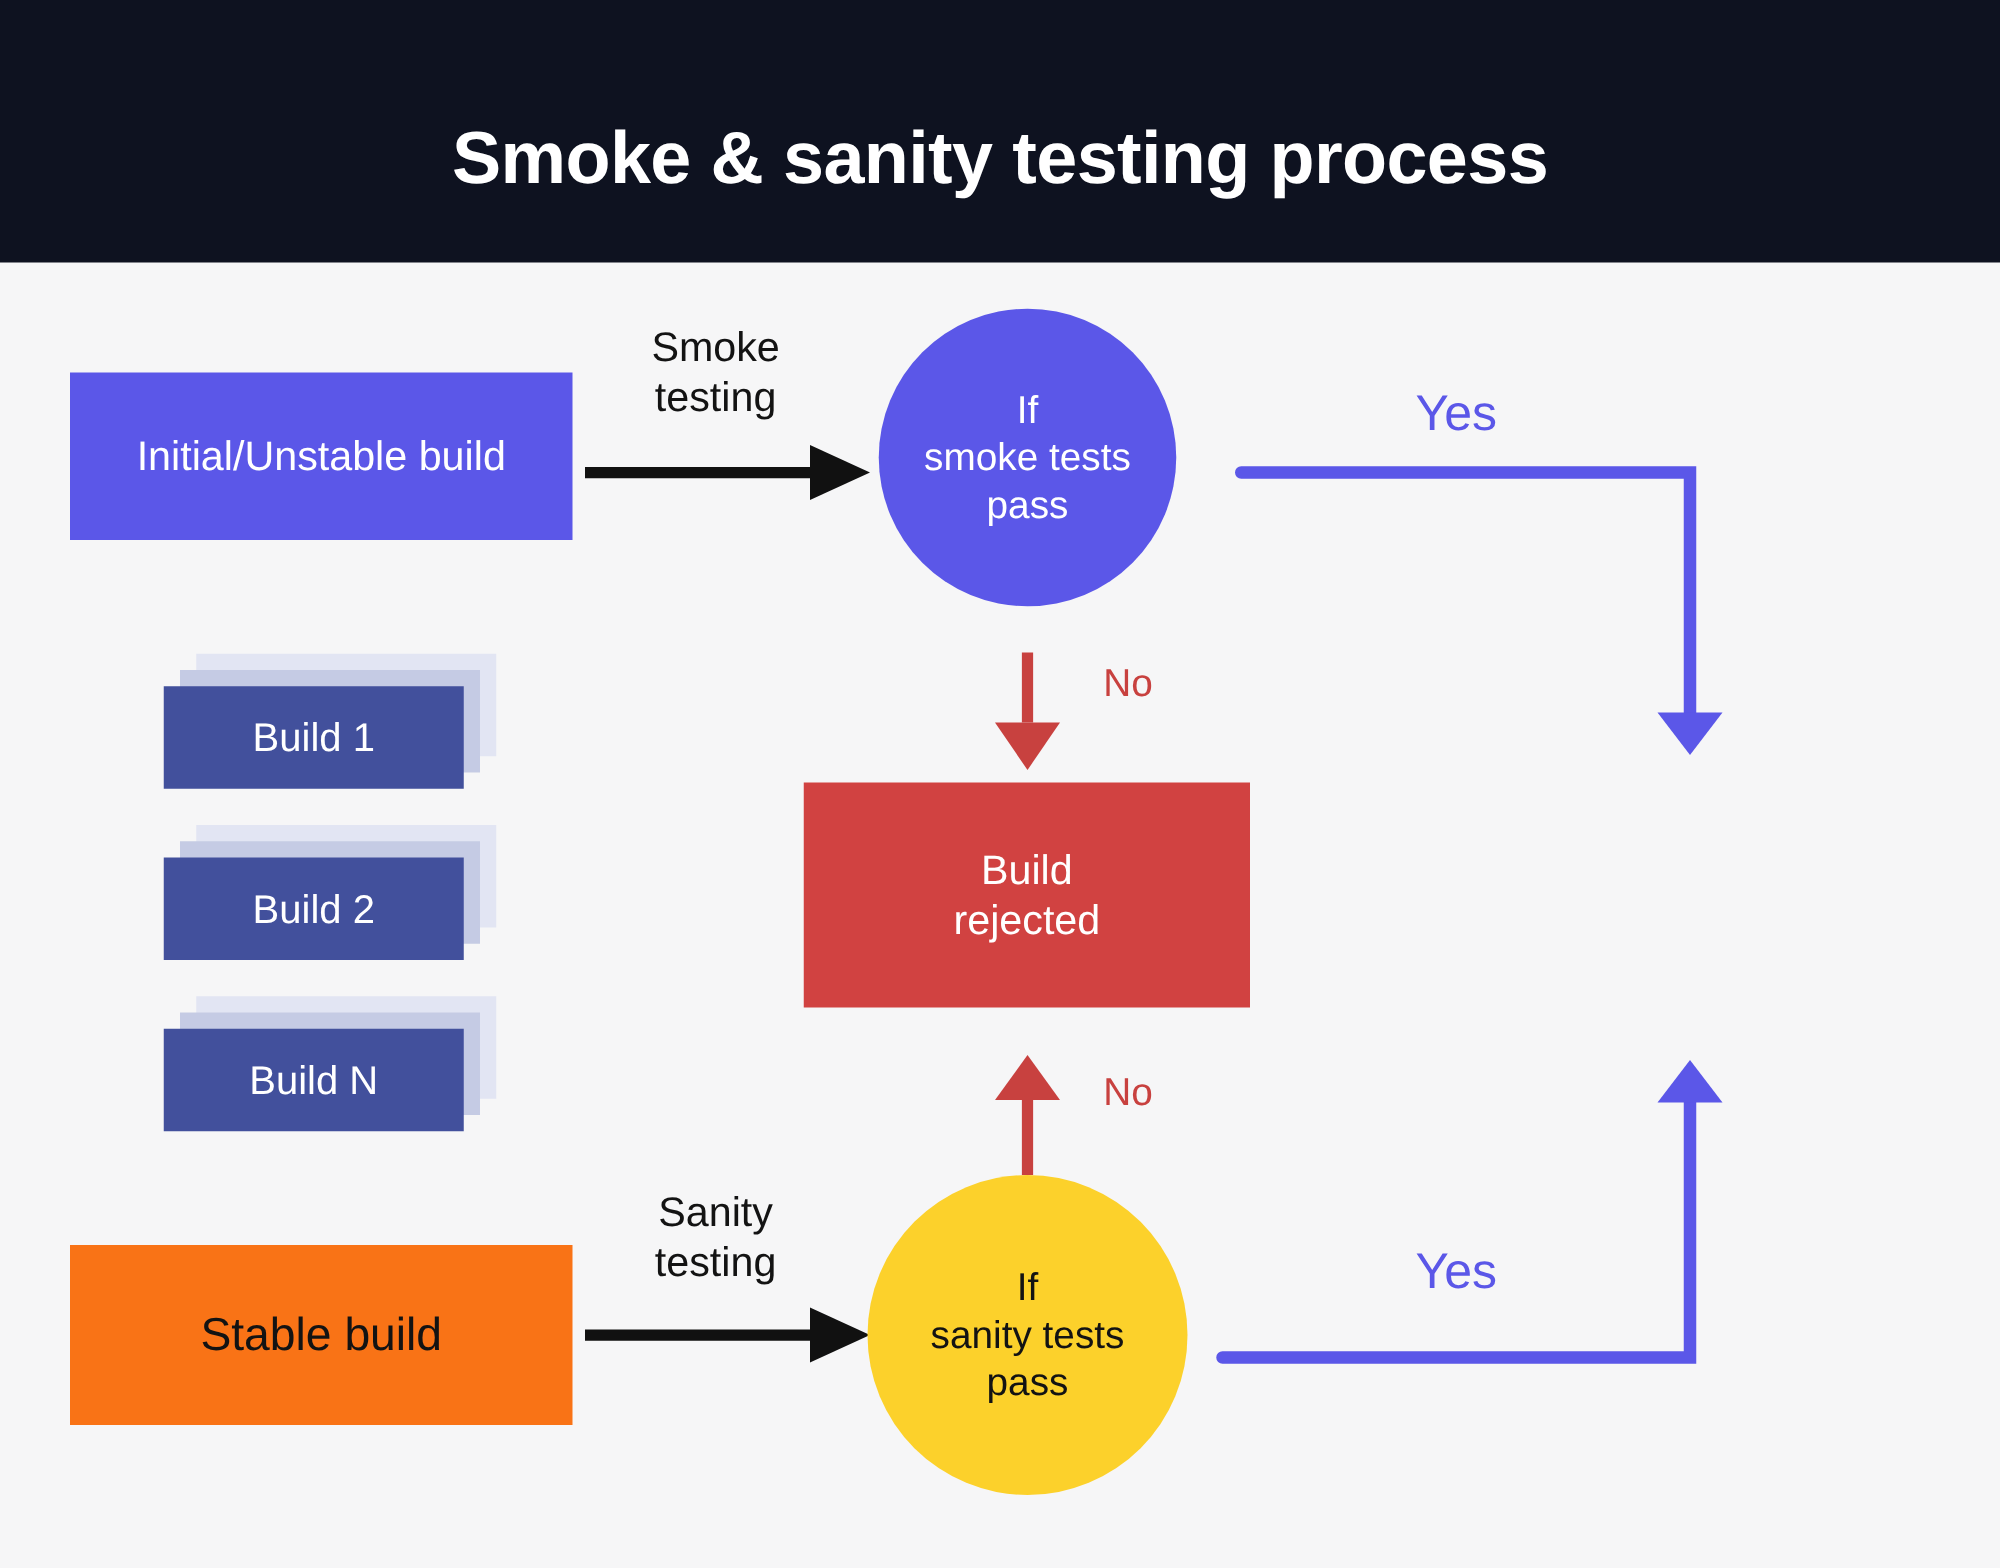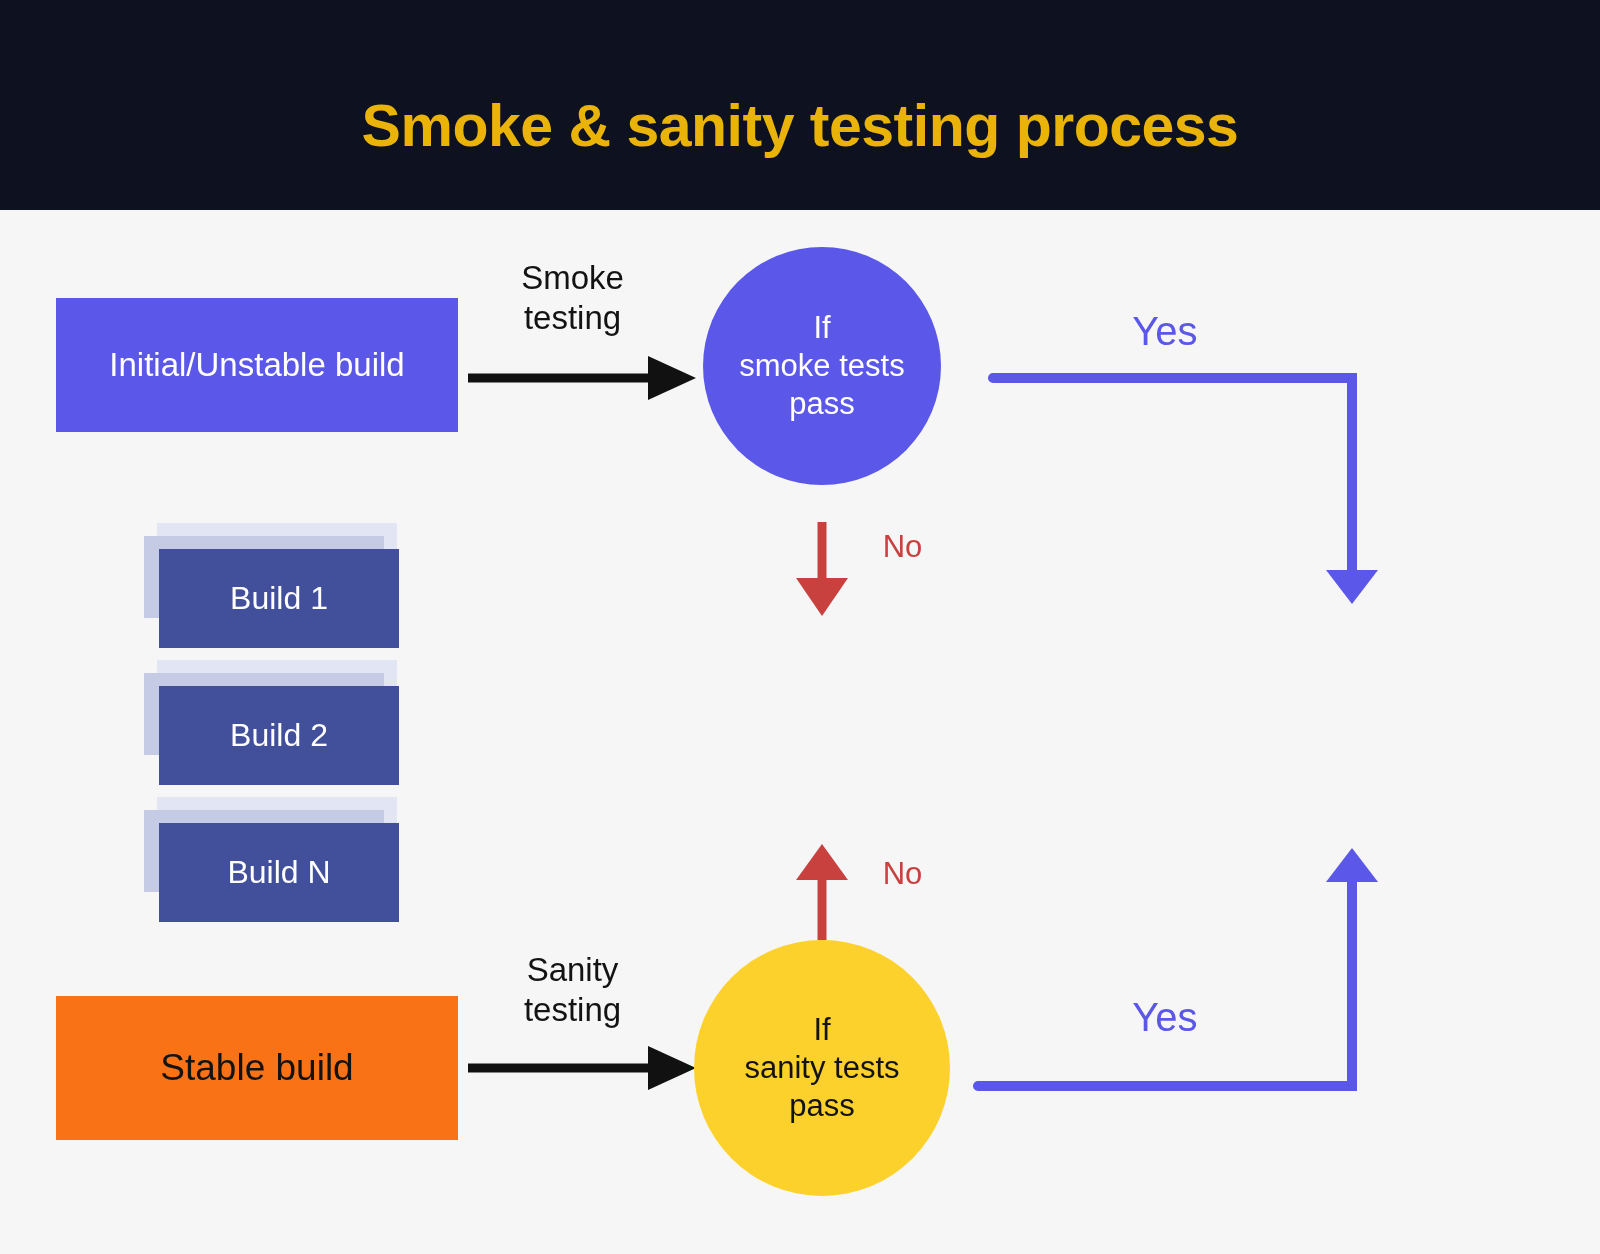--- a/index.html
+++ b/index.html
@@ -25,21 +25,21 @@
     background: #0E1220;
   }
   #header-title {
     position: absolute;
     left: 0; top: 0;
     width: 1600px;
     height: 252px;
     display: flex;
     align-items: center;
     justify-content: center;
-    color: #eab308;
+    color: #ffffff;
     font-size: 59px;
     font-weight: 700;
     letter-spacing: -0.5px;
     white-space: nowrap;
   }
 
   
   .node {
     position: absolute;
     box-sizing: border-box;
@@ -93,28 +93,27 @@
   }
   .build-layer-mid {
     position: absolute;
     left: 13px; top: 13px;
     width: 240px; height: 82px;
     background: #C5CBE4;
   }
   .build-layer-front {
     position: absolute;
     left: 0; top: 26px;
-    width: 240px; height: 99px;
+    width: 240px; height: 82px;
     background: #42509C;
     color: #ffffff;
     font-size: 32px;
     display: flex;
     align-items: center;
     justify-content: center;
-    margin-left: 28px;
   }
 
   
   .edge-label {
     position: absolute;
     text-align: center;
     white-space: pre-line;
     line-height: 1.22;
   }
   .label-black {
@@ -202,20 +201,24 @@
     <div class="build-layer-mid"></div>
     <div class="build-layer-front">Build 2</div>
   </div>
 
   <div class="build-stack" style="left:131px; top:797px;">
     <div class="build-layer-back"></div>
     <div class="build-layer-mid"></div>
     <div class="build-layer-front">Build N</div>
   </div>
 
+  <div class="node box-red" style="left:643px; top:626px; width:357px; height:180px;">
+    <span>Build
+rejected</span>
+  </div>
 
 
   <div class="node box-yellow" style="left:56px; top:996px; width:402px; height:144px;">
     <span>Stable build</span>
   </div>
 
   <div class="node circle-yellow" style="left:694px; top:940px; width:256px; height:256px;">
     <span>If
 sanity tests
 pass</span>

